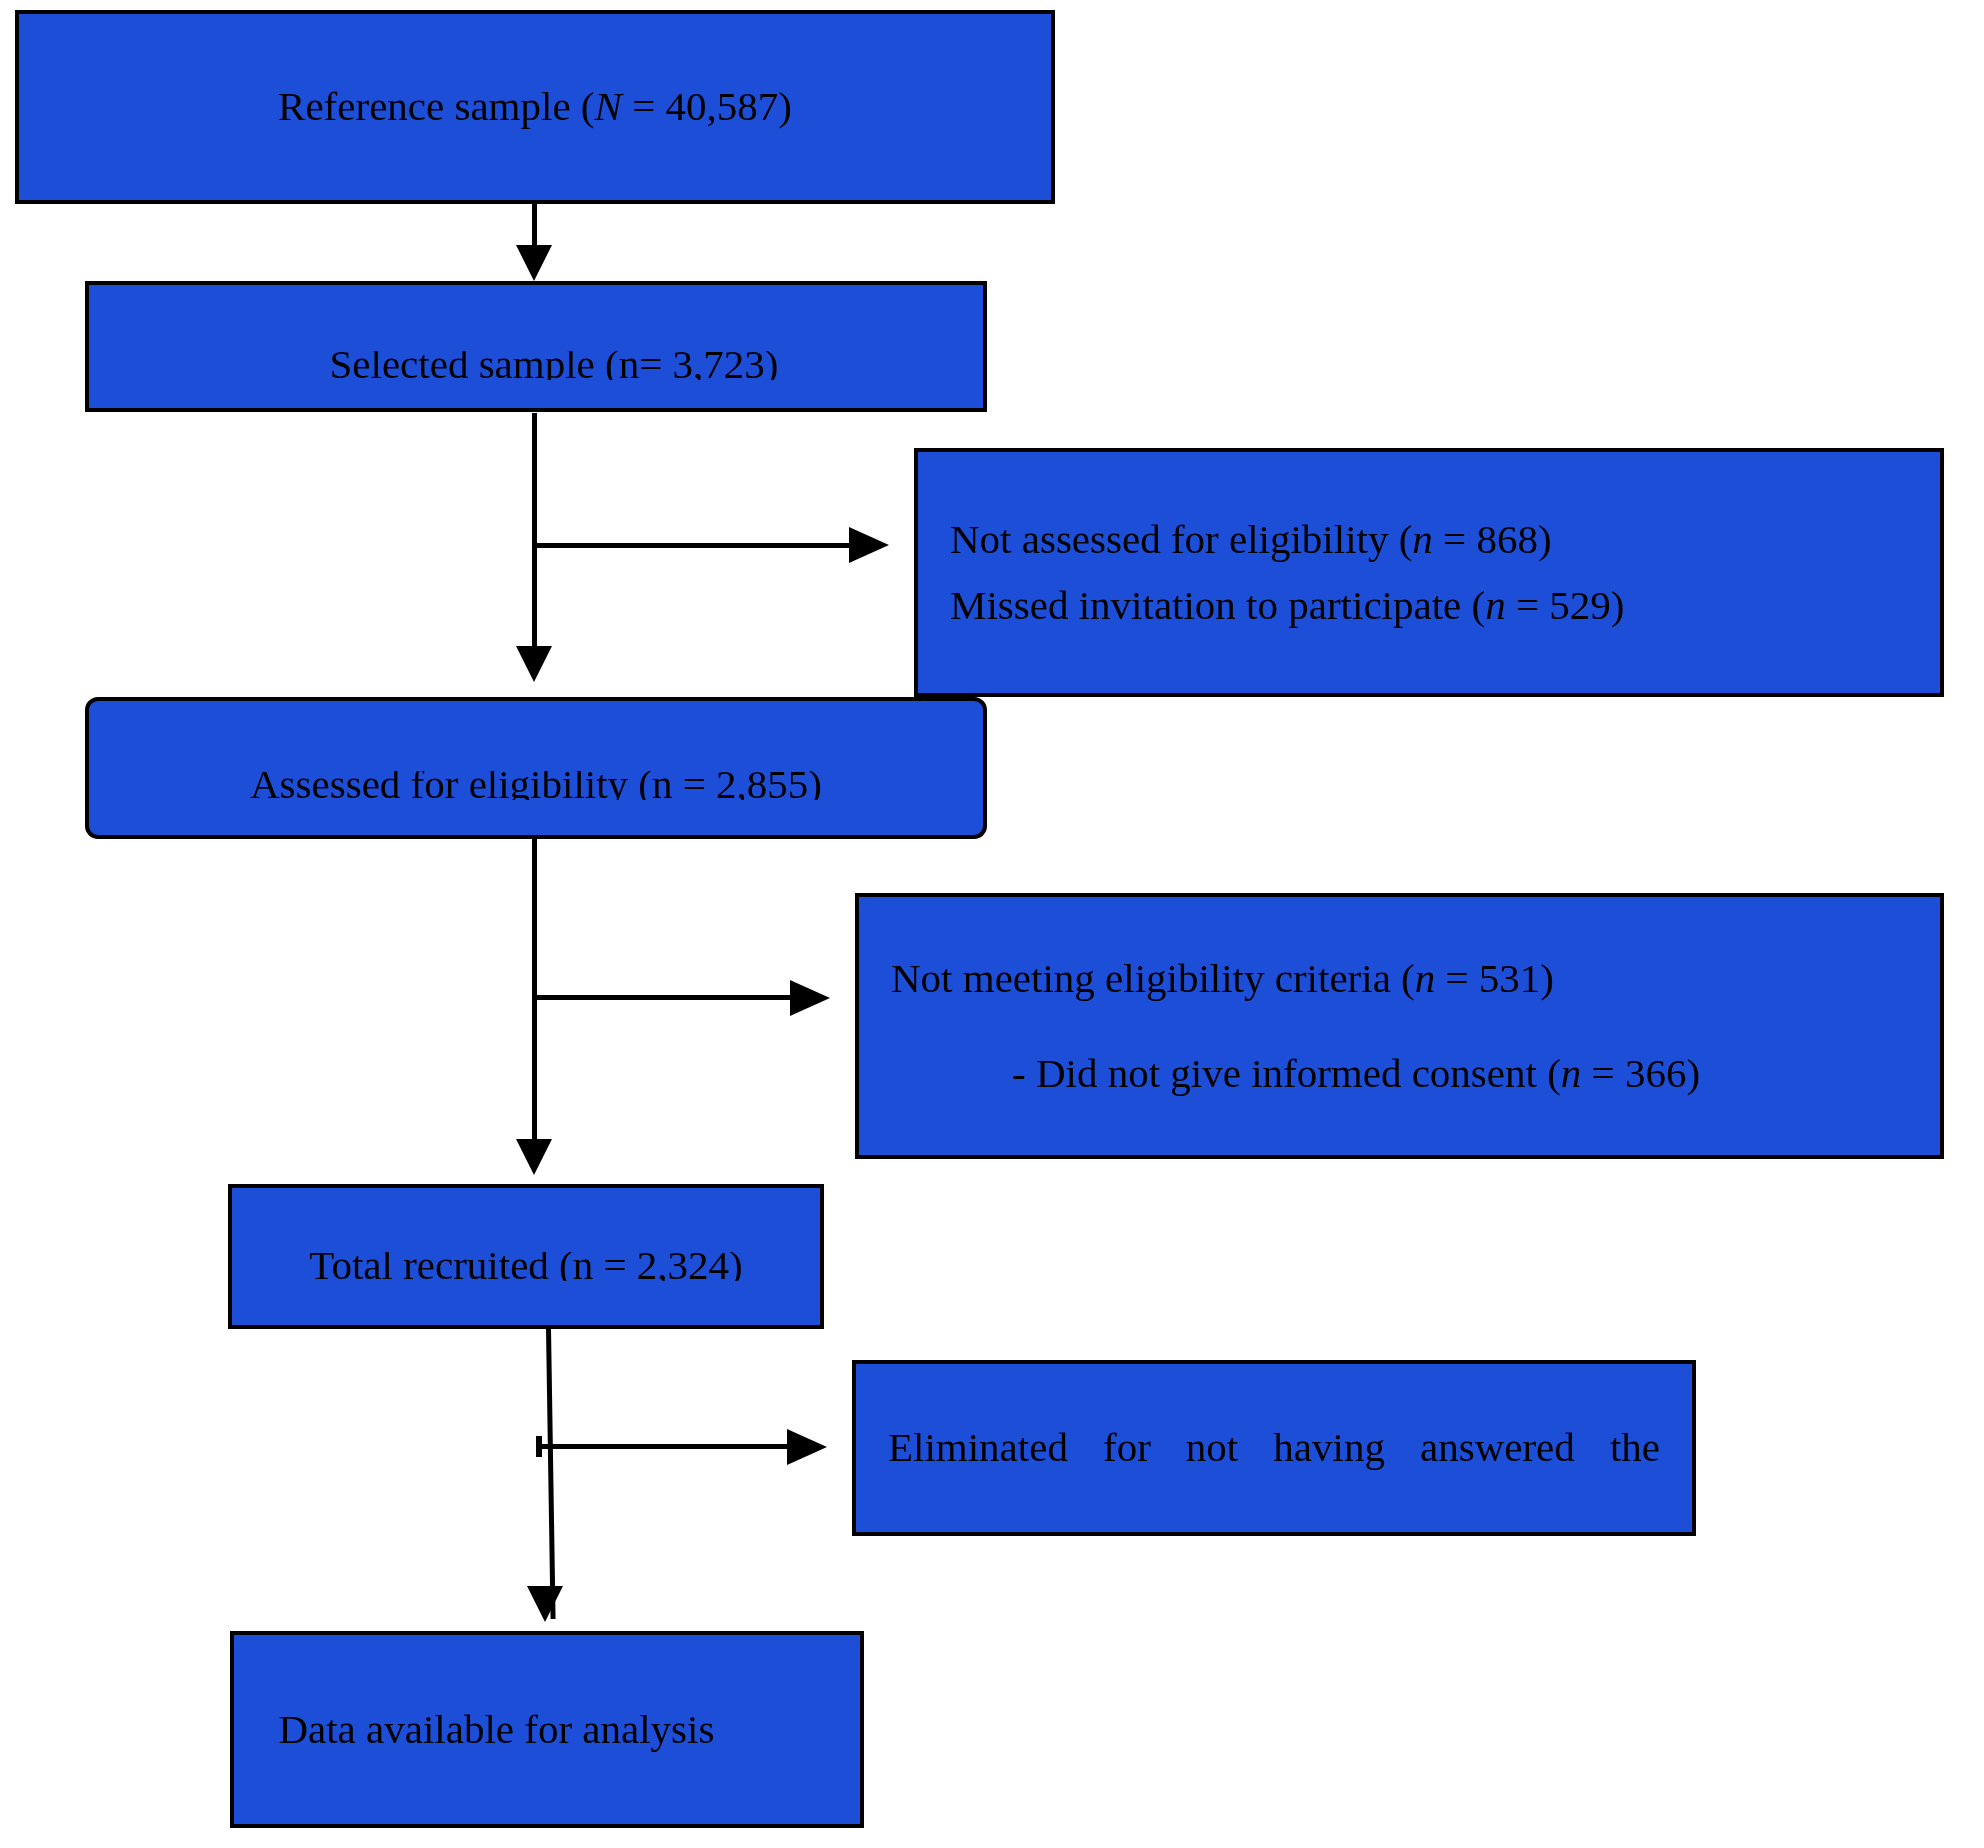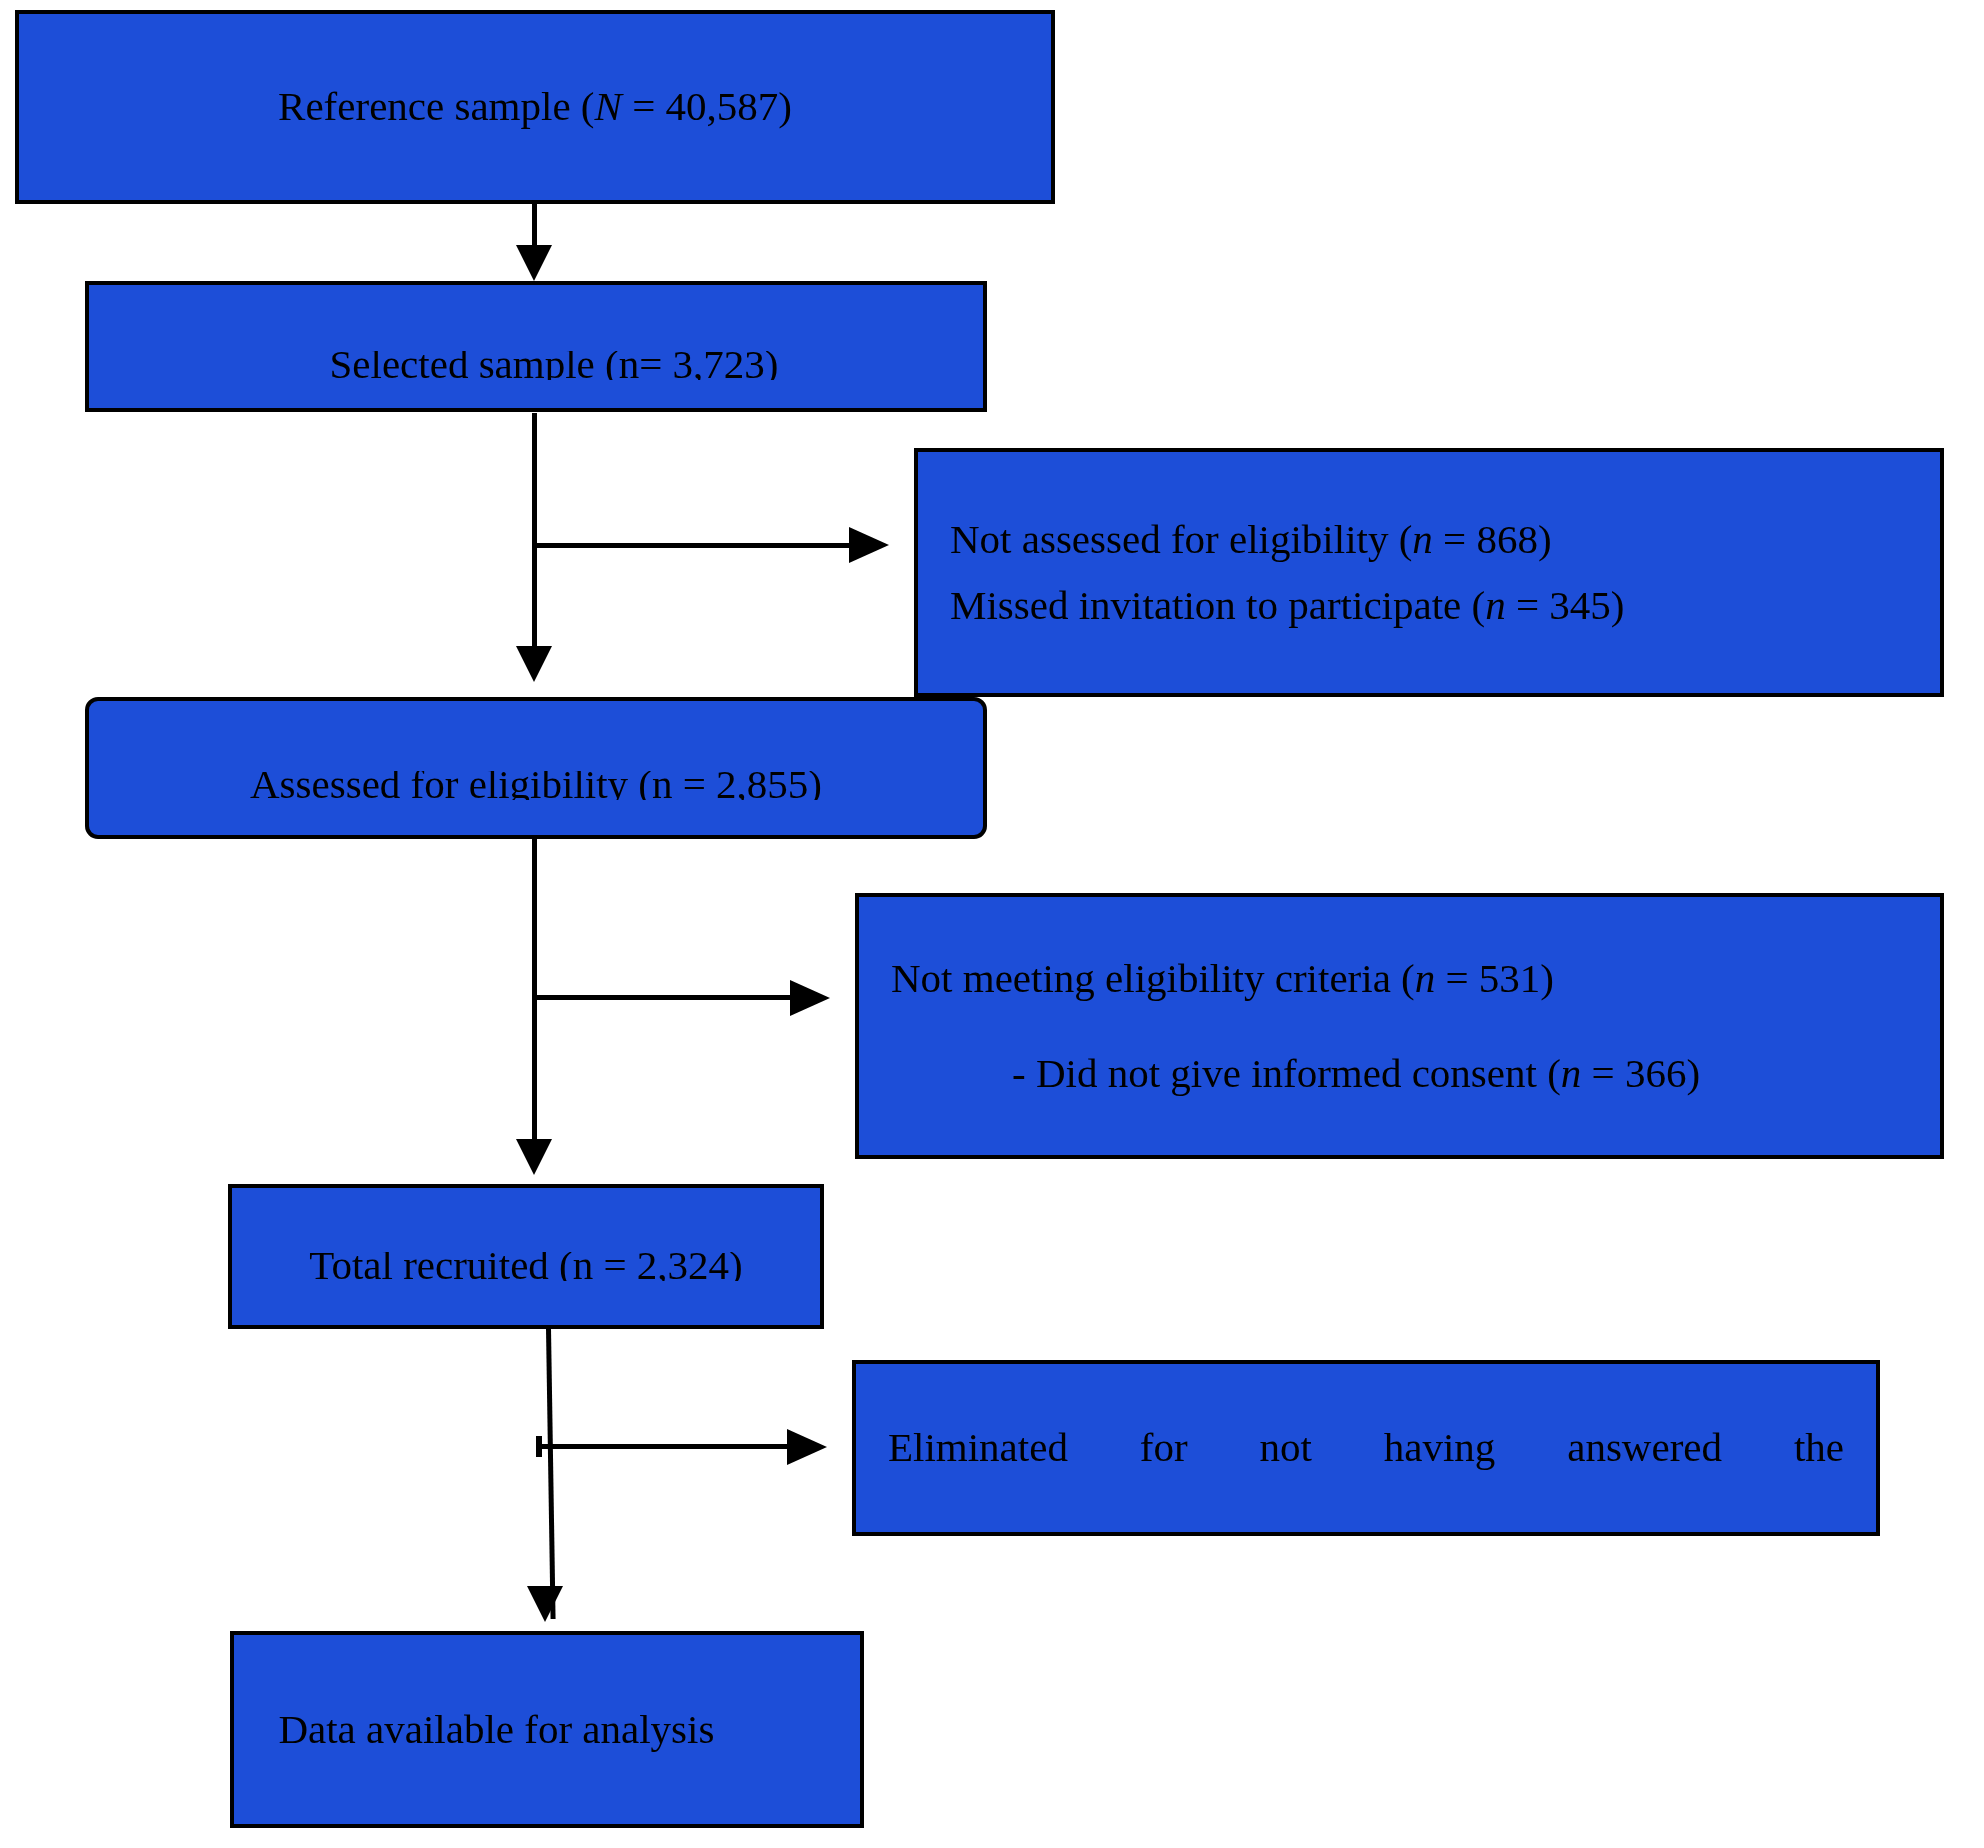--- a/index.html
+++ b/index.html
@@ -119,21 +119,21 @@
   <div class="arrow-down" style="left:516px; top:646px;"></div>
 
   <div class="hline" style="left:537px; top:543px; width:314px; height:4.8px;"></div>
   <div class="arrow-right" style="left:849px; top:527px;"></div>
 
   <div class="node lefty" style="left:914px; top:448px; width:1030px; height:249px;">
     <div class="line" style="margin-bottom:23px;">
       <span>Not assessed for eligibility (</span><em class="ital">n</em><span> = 868)</span>
     </div>
     <div class="line">
-      <span>Missed invitation to participate (</span><em class="ital">n</em><span> = 345)</span>
+      <span>Missed invitation to participate (</span><em class="ital">n</em><span> = 529)</span>
     </div>
   </div>
 
   <div class="node" style="left:85px; top:697px; width:902px; height:142px;border-radius:13px;">
     <div class="clipline" style="top:70px;">
       <span>Assessed for eligibility (n = 2,855)</span>
     </div>
   </div>
 
   <div class="vline" style="left:532px; top:839px; width:4.8px; height:304px;"></div>
@@ -157,21 +157,21 @@
     </div>
   </div>
 
   <div class="vline" style="left:546px; top:1329px; width:4.8px; height:290px; transform:skewX(0.9deg); transform-origin:top left;"></div>
   <div class="arrow-down" style="left:527px; top:1586px;"></div>
 
   <div class="hline" style="left:536px; top:1444px; width:254px; height:4.8px;"></div>
   <div class="arrow-right" style="left:787px; top:1429px;"></div>
   <div class="tick" style="left:536px; top:1436px; width:6.2px; height:21px;"></div>
 
-  <div class="node lefty" style="left:852px; top:1360px; width:1028px; height:176px;">
+  <div class="node lefty" style="left:852px; top:1360px; width:844px; height:176px;">
     <div class="justified">Eliminated for not having answered the</div>
   </div>
 
   <div class="node lefty" style="left:230px; top:1631px; width:634px; height:197px;">
     <div class="line" style="padding-left:12.4px;">Data available for analysis</div>
   </div>
 
 </div>
 
 

